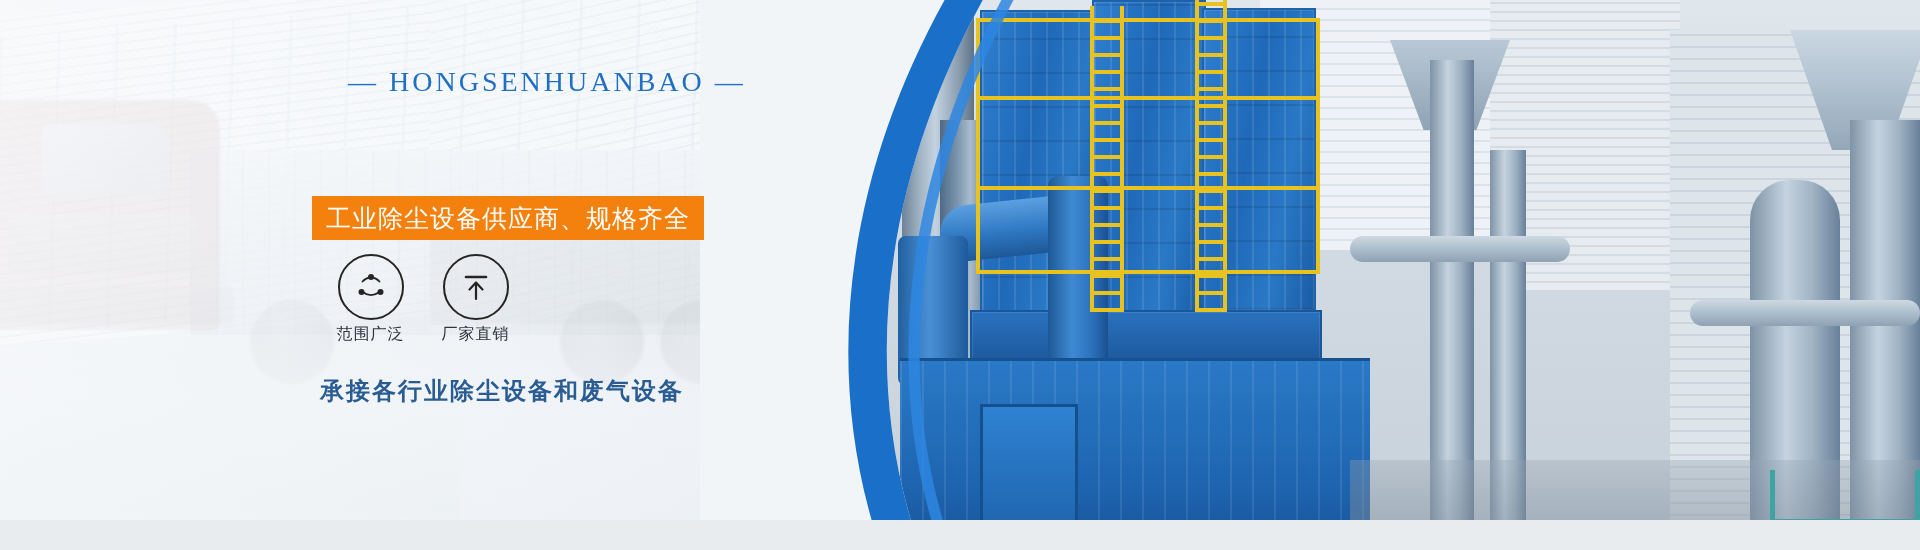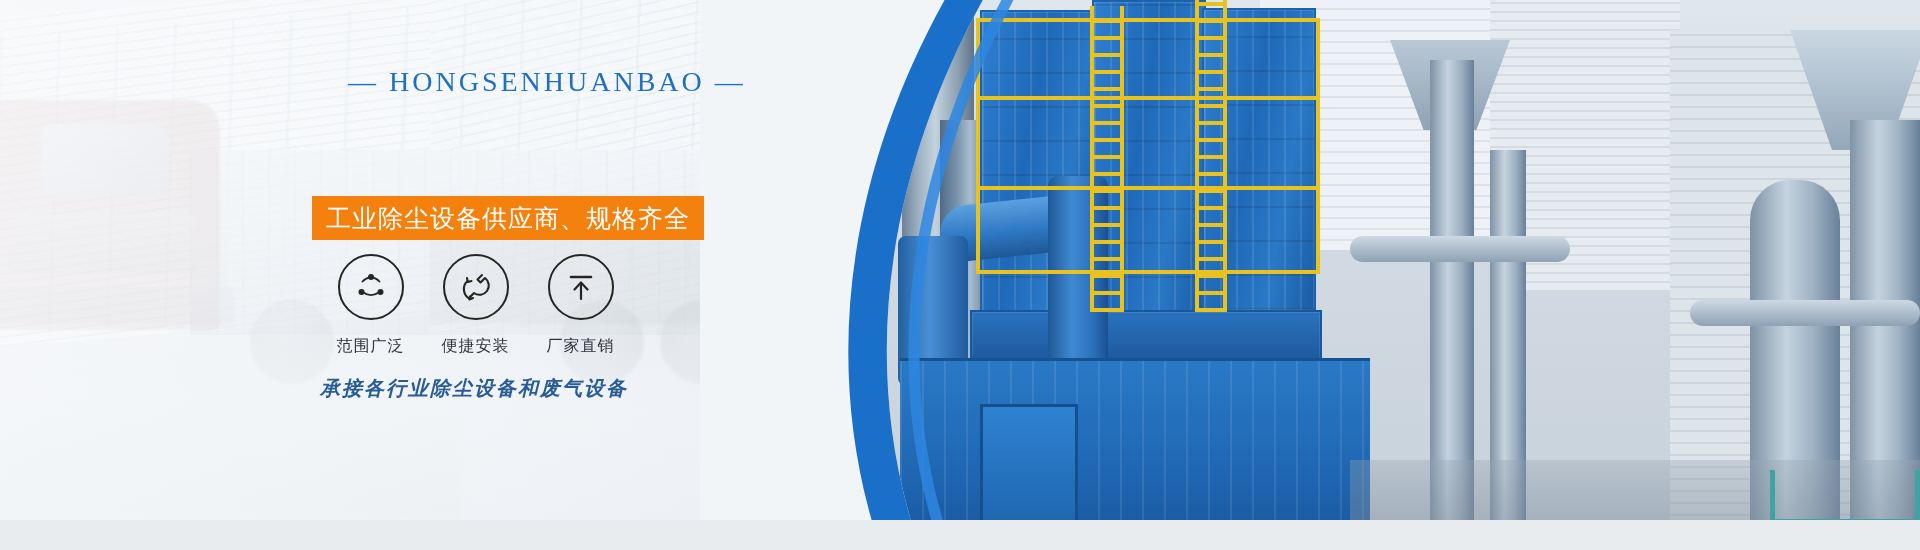--- a/index.html
+++ b/index.html
@@ -185,24 +185,24 @@
     text-shadow:0 2px 3px rgba(255,255,255,.65);}
 
   .subbar{position:absolute;left:312px;top:196px;height:44px;background:#f4810e;
     display:flex;align-items:center;padding:0 14px;}
   .subbar span{font-size:25px;color:#ffffff;letter-spacing:1px;white-space:nowrap;}
 
   .features{position:absolute;left:318px;top:254px;width:420px;display:flex;}
   .feature{width:105px;display:flex;flex-direction:column;align-items:center;}
   .fcircle{width:62px;height:62px;border-radius:50%;border:2px solid #262523;
     display:flex;align-items:center;justify-content:center;background:transparent;}
-  .flabel{margin-top:16px;font-size:16px;color:#30353b;letter-spacing:1px;white-space:nowrap;}
+  .flabel{margin-top:4px;font-size:16px;color:#30353b;letter-spacing:1px;white-space:nowrap;}
 
   .slogan{position:absolute;left:320px;top:375px;width:460px;
-    font-size:20px;font-weight:bold;letter-spacing:2px;color:#2a5c94;white-space:nowrap;font-style:italic;}
+    font-size:24px;font-weight:bold;letter-spacing:2px;color:#2a5c94;white-space:nowrap;}
 </style>
 </head>
 <body>
 
 <div class="banner">
 
   <div class="bg-photo">
     <div class="bg-base"></div>
     <div class="warehouse"></div>
     <div class="warehouse-2"></div>
@@ -315,31 +315,20 @@
             <path d="M9.5 22.5 A12 12 0 0 0 24.5 22.5" fill="none" stroke="#262523" stroke-width="1.8" stroke-linecap="round"></path>
             <circle cx="17" cy="7" r="3" fill="#262523"></circle>
             <circle cx="7.5" cy="22" r="3" fill="#262523"></circle>
             <circle cx="26.5" cy="22" r="3" fill="#262523"></circle>
           </svg>
         </div>
         <div class="flabel">范围广泛</div>
       </div>
 
 
-      <div class="feature">
-        <div class="fcircle">
-          <svg width="36" height="36" viewBox="0 0 36 36" xmlns="http://www.w3.org/2000/svg">
-            <path d="M24 6 L19.5 10.5 L22.5 13.5 L27 9 A9 9 0 0 1 16 24 L11 29" fill="none" stroke="#262523" stroke-width="2.1" stroke-linecap="round" stroke-linejoin="round"></path>
-            <path d="M12 30 A11 11 0 0 1 9.5 12" fill="none" stroke="#262523" stroke-width="2.1" stroke-linecap="round"></path>
-            <path d="M9 9 L9.8 13 L13.5 12" fill="none" stroke="#262523" stroke-width="2.1" stroke-linecap="round" stroke-linejoin="round"></path>
-            <path d="M15 29 L11.5 30.5 L12.5 27" fill="none" stroke="#262523" stroke-width="2.1" stroke-linecap="round" stroke-linejoin="round"></path>
-          </svg>
-        </div>
-        <div class="flabel">便捷安装</div>
-      </div>
 
       <div class="feature">
         <div class="fcircle">
           <svg width="32" height="32" viewBox="0 0 32 32" xmlns="http://www.w3.org/2000/svg">
             <line x1="6" y1="6" x2="26" y2="6" stroke="#262523" stroke-width="2.6" stroke-linecap="round"></line>
             <line x1="16" y1="28" x2="16" y2="12" stroke="#262523" stroke-width="2.2" stroke-linecap="round"></line>
             <path d="M9.5 18.5 L16 11.5 L22.5 18.5" fill="none" stroke="#262523" stroke-width="2.2" stroke-linecap="round" stroke-linejoin="round"></path>
           </svg>
         </div>
         <div class="flabel">厂家直销</div>

